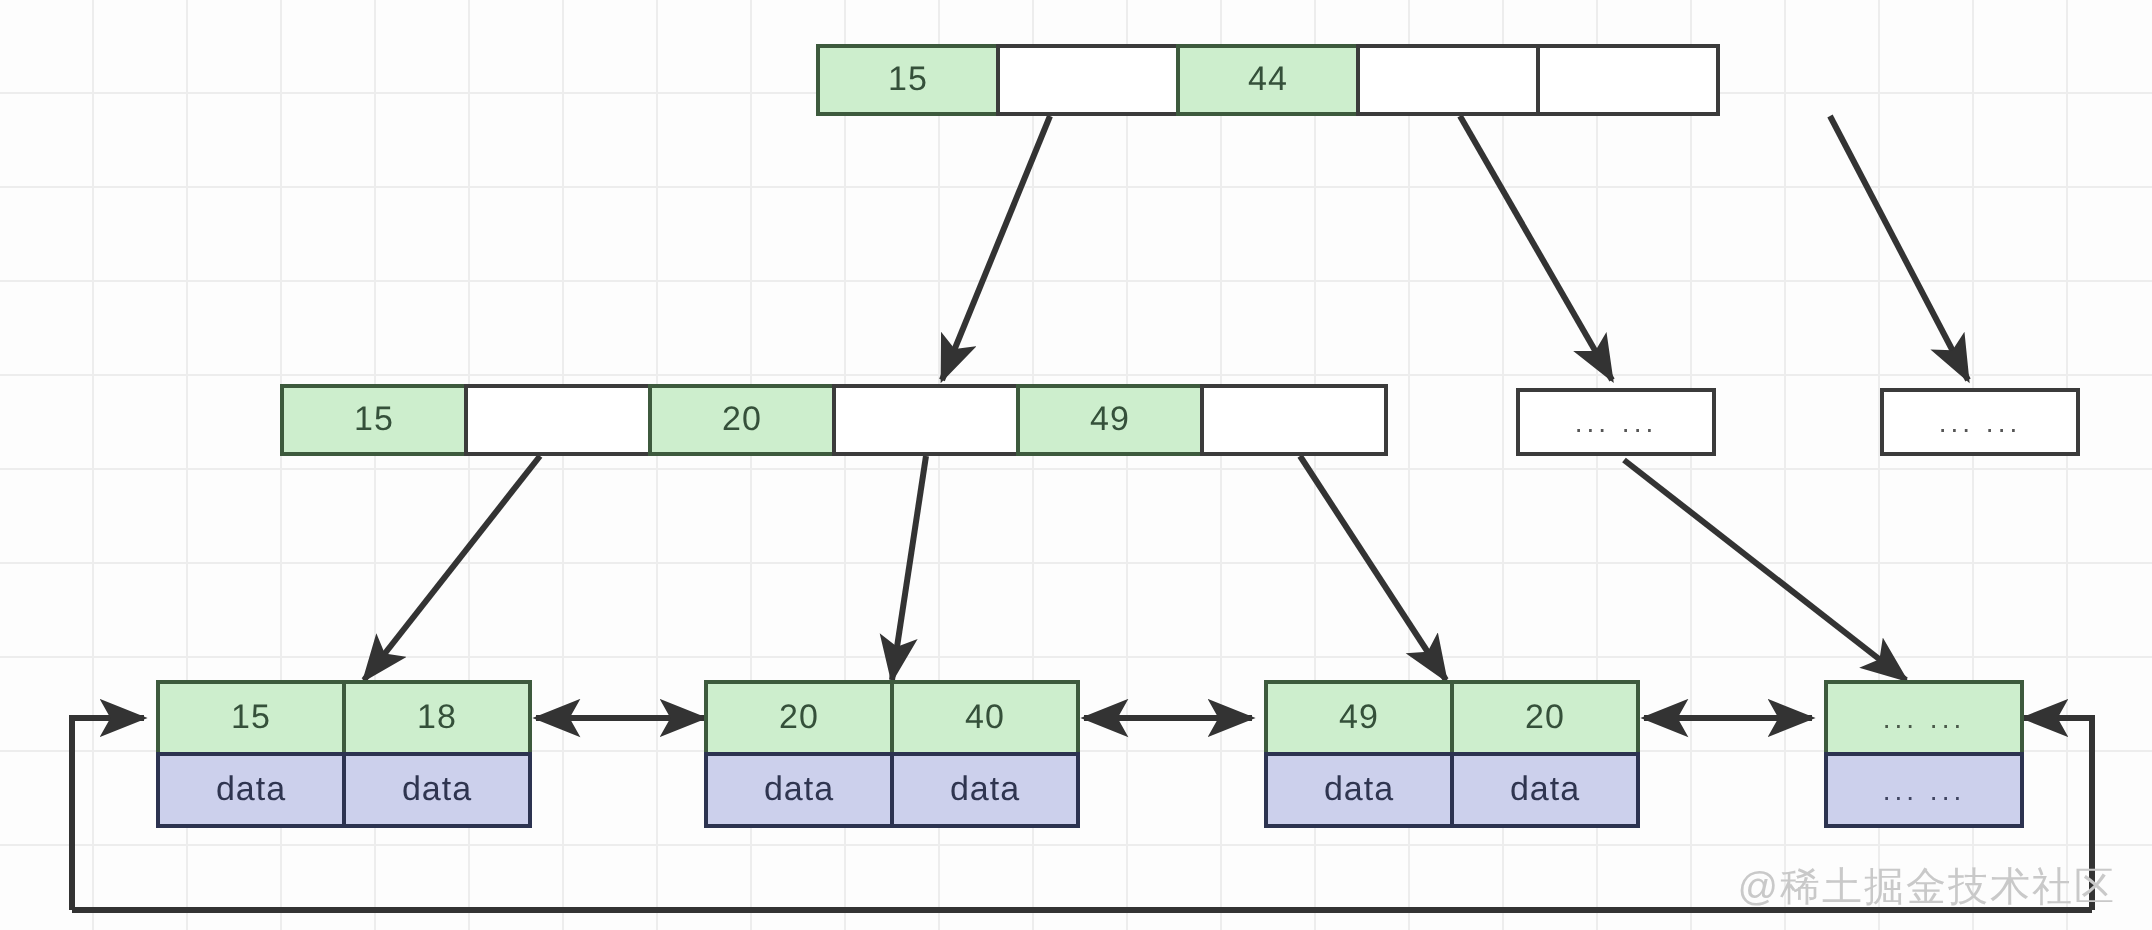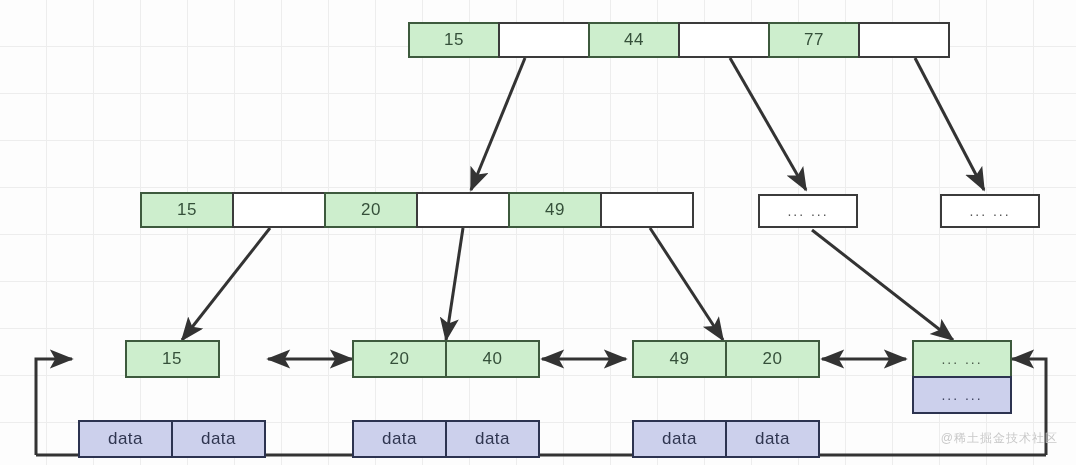--- a/index.html
+++ b/index.html
@@ -35,21 +35,20 @@
   }
   .node {
     position: absolute;
     display: flex;
     flex-direction: column;
     box-sizing: border-box;
   }
   .cellrow {
     display: flex;
     flex-direction: row;
-    justify-content: center;
   }
   .cell {
     box-sizing: border-box;
     display: flex;
     align-items: center;
     justify-content: center;
     font-size: 17px;
     color: #333333;
     letter-spacing: 0.5px;
   }
@@ -67,21 +66,20 @@
     border: 2px solid #3b3b3b;
     color: #555555;
     font-size: 14px;
     letter-spacing: 2px;
   }
   .cell.data {
     background-color: #ccd0ec;
     border: 2px solid #2c3350;
     color: #2f3550;
     font-size: 17px;
-    margin-top: 44px;
   }
   .cell.keydots {
     background-color: #cdeecd;
     border: 2px solid #3d5a3d;
     color: #4a5a4a;
     font-size: 14px;
     letter-spacing: 2px;
   }
   .cell.datadots {
     background-color: #ccd0ec;
@@ -89,22 +87,22 @@
     color: #3f4460;
     font-size: 14px;
     letter-spacing: 2px;
   }
   .cell + .cell { margin-left: -2px; }
   .cellrow + .cellrow { margin-top: -2px; }
 
   #watermark {
     position: absolute;
     right: 18px;
-    bottom: 18px;
-    font-size: 12px;
+    bottom: 8px;
+    font-size: 20px;
     color: #c9c9c9;
     letter-spacing: 1px;
     white-space: nowrap;
     user-select: none;
   }
 </style>
 </head>
 <body>
 
 <div id="canvas">
@@ -167,21 +165,20 @@
       <line x1="1046" y1="455" x2="500" y2="455" stroke="#333333" stroke-width="3"></line>
     </g>
   </svg>
 
   <div class="node" id="root-node" style="left:408px; top:22px;">
     <div class="cellrow">
       <div class="cell key" style="width:92px;height:36px;">15</div>
       <div class="cell blank" style="width:92px;height:36px;"></div>
       <div class="cell key" style="width:92px;height:36px;">44</div>
       <div class="cell blank" style="width:92px;height:36px;"></div>
-      <div class="cell key" style="width:92px;height:36px;">77</div>
       <div class="cell blank" style="width:92px;height:36px;"></div>
     </div>
   </div>
 
   <div class="node" id="internal-node-left" style="left:140px; top:192px;">
     <div class="cellrow">
       <div class="cell key" style="width:94px;height:36px;">15</div>
       <div class="cell blank" style="width:94px;height:36px;"></div>
       <div class="cell key" style="width:94px;height:36px;">20</div>
       <div class="cell blank" style="width:94px;height:36px;"></div>
@@ -198,20 +195,21 @@
 
   <div class="node" id="internal-node-right-ellipsis" style="left:940px; top:194px;">
     <div class="cellrow">
       <div class="cell dots" style="width:100px;height:34px;">... ...</div>
     </div>
   </div>
 
   <div class="node" id="leaf-node-1" style="left:78px; top:340px;">
     <div class="cellrow">
       <div class="cell key" style="width:95px;height:38px;">15</div>
+      <div class="cell key" style="width:95px;height:38px;">18</div>
     </div>
     <div class="cellrow">
       <div class="cell data" style="width:95px;height:38px;">data</div>
       <div class="cell data" style="width:95px;height:38px;">data</div>
     </div>
   </div>
 
   <div class="node" id="leaf-node-2" style="left:352px; top:340px;">
     <div class="cellrow">
       <div class="cell key" style="width:95px;height:38px;">20</div>

